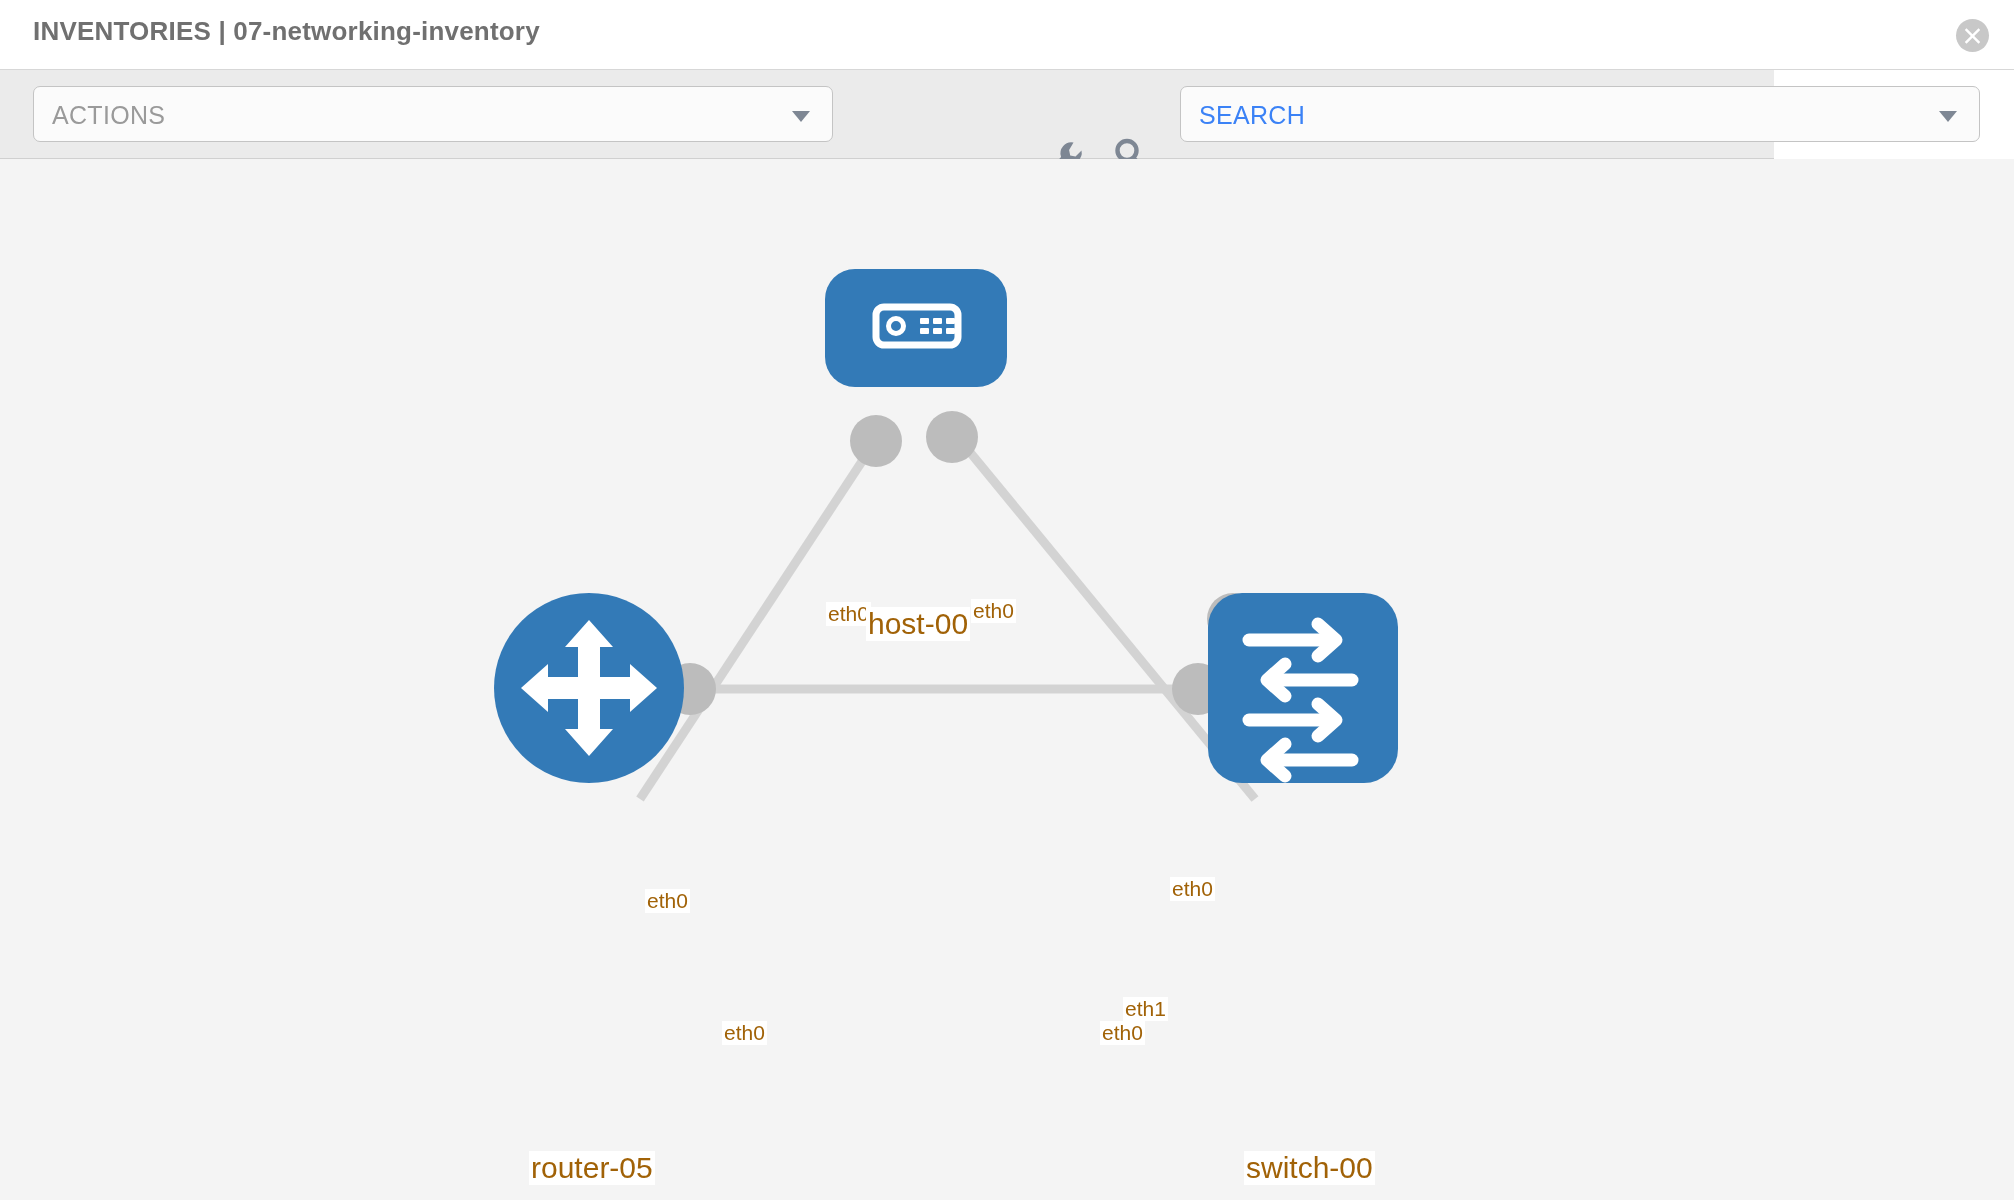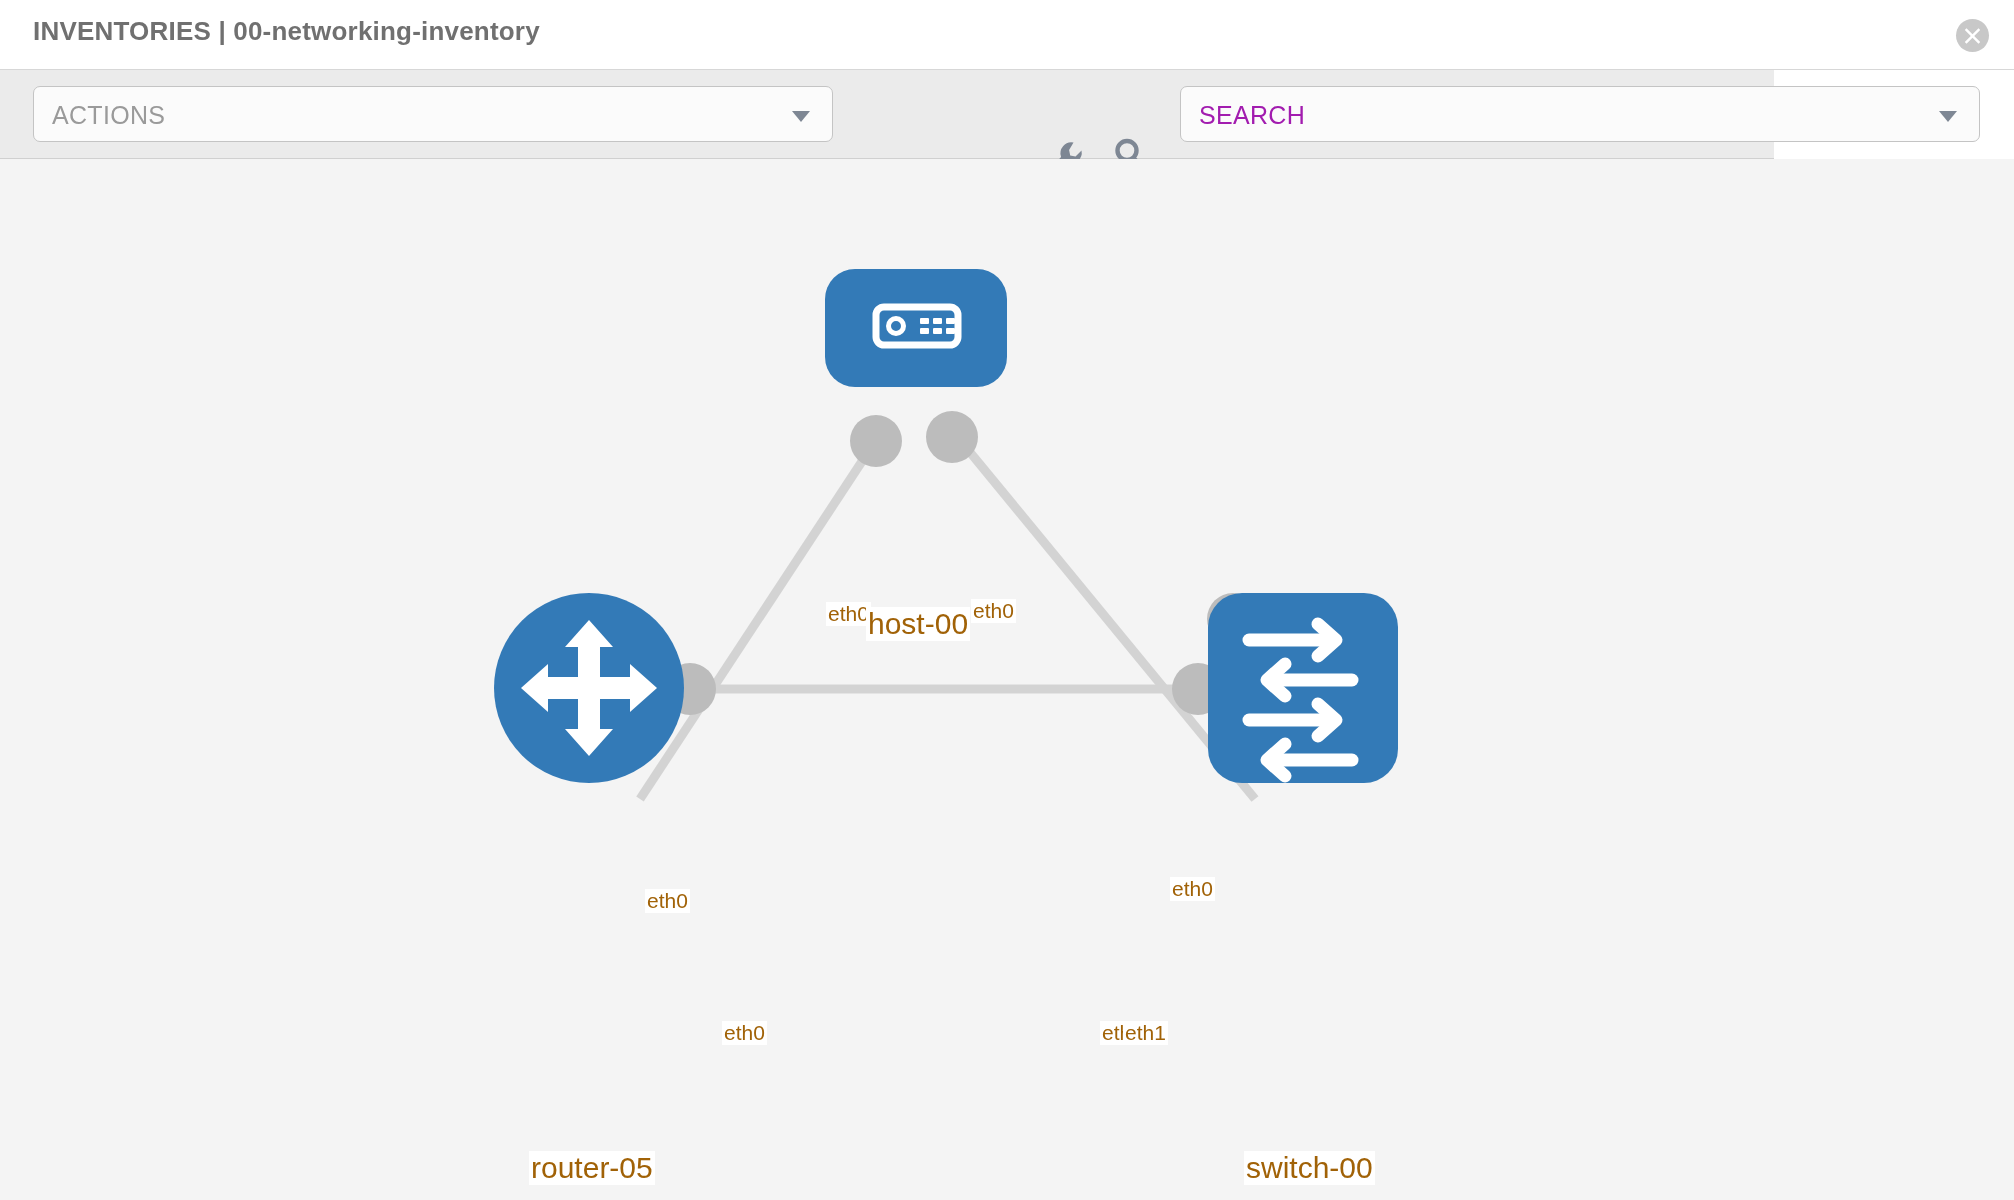--- a/index.html
+++ b/index.html
@@ -101,21 +101,21 @@
     background: #fbfbfb;
     border: 1px solid #c4c4c4;
     border-radius: 7px;
     box-sizing: border-box;
     cursor: text;
   }
   .search-label {
     position: absolute;
     left: 18px; top: 14px;
     font-size: 25px;
-    color: #a21caf;
+    color: #3b82f6;
     letter-spacing: 0.3px;
   }
 
   
   .canvas {
     position: absolute;
     left: 0; top: 159px;
     width: 2014px;
     height: 1041px;
     background: #f4f4f4;
@@ -139,21 +139,21 @@
   }
   .nlabel.device { font-size: 30px; }
   .nlabel.iface  { font-size: 21px; }
 </style>
 </head>
 <body>
 
 <div id="app">
 
   <div class="header">
-    <div class="header-title">INVENTORIES | 00-networking-inventory</div>
+    <div class="header-title">INVENTORIES | 07-networking-inventory</div>
     <div class="close-btn">
       <svg width="33" height="33" viewBox="0 0 33 33">
         <path d="M10.5 9.3 L16.5 15.3 L22.5 9.3 L24.2 11 L18.2 17 L24.2 23 L22.5 24.7 L16.5 18.7 L10.5 24.7 L8.8 23 L14.8 17 L8.8 11 Z" fill="#ffffff"></path>
       </svg>
     </div>
   </div>
 
   <div class="toolbar">
 
     <div class="actions-select">
@@ -246,19 +246,19 @@
 
     <div class="nlabel iface" style="left:826px; top:443px;">eth0</div>
     <div class="nlabel device" style="left:866px; top:448px;">host-00</div>
     <div class="nlabel iface" style="left:971px; top:440px;">eth0</div>
 
     <div class="nlabel iface" style="left:645px; top:730px;">eth0</div>
     <div class="nlabel iface" style="left:1170px; top:718px;">eth0</div>
 
     <div class="nlabel iface" style="left:722px; top:862px;">eth0</div>
     <div class="nlabel iface" style="left:1100px; top:862px;">eth0</div>
-    <div class="nlabel iface" style="left:1123px; top:862px;">eth1</div>
+    <div class="nlabel iface" style="left:1123px; top:838px;">eth1</div>
 
     <div class="nlabel device" style="left:529px; top:992px;">router-05</div>
     <div class="nlabel device" style="left:1244px; top:992px;">switch-00</div>
 
   </div>
 </div>
 
 </body></html>

